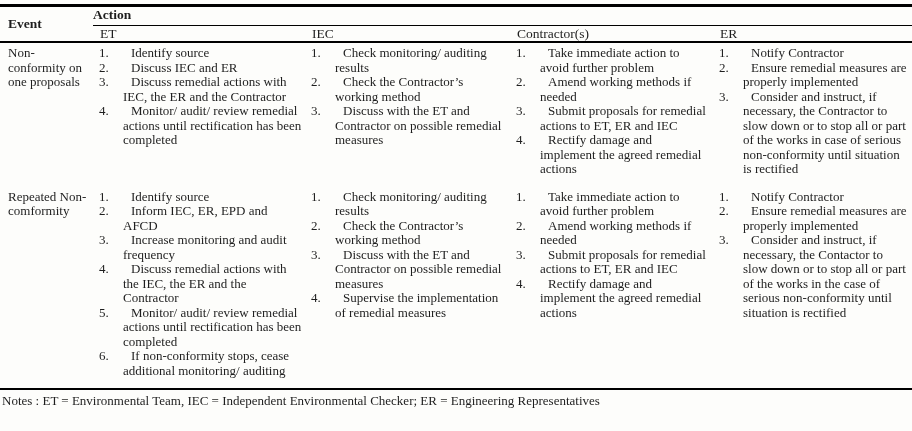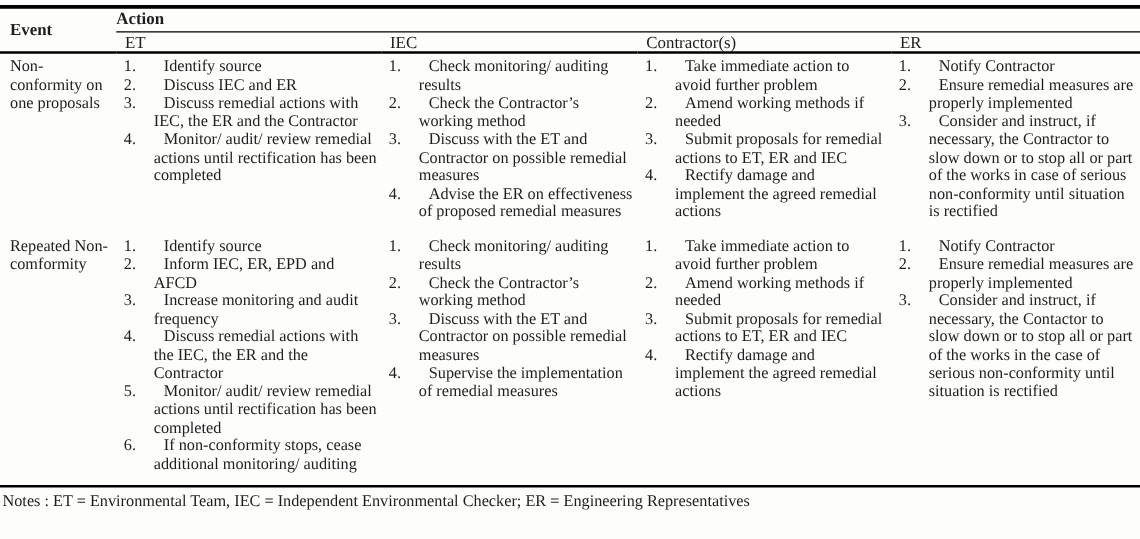--- a/index.html
+++ b/index.html
@@ -81,21 +81,20 @@
     <div class="cell body" style="grid-column:2;grid-row:3">
         <div class="item"><span class="num">1.</span><span>Identify source</span></div>
         <div class="item"><span class="num">2.</span><span>Discuss IEC and ER</span></div>
         <div class="item"><span class="num">3.</span><span>Discuss remedial actions with IEC, the ER and the Contractor</span></div>
         <div class="item"><span class="num">4.</span><span>Monitor/ audit/ review remedial actions until rectification has been completed</span></div>
       </div>
     <div class="cell body" style="grid-column:3;grid-row:3">
         <div class="item"><span class="num">1.</span><span>Check monitoring/ auditing results</span></div>
         <div class="item"><span class="num">2.</span><span>Check the Contractor’s working method</span></div>
         <div class="item"><span class="num">3.</span><span>Discuss with the ET and Contractor on possible remedial measures</span></div>
-        <div class="item"><span class="num">4.</span><span>Advise the ER on effectiveness of proposed remedial measures</span></div>
       </div>
     <div class="cell body" style="grid-column:4;grid-row:3">
         <div class="item"><span class="num">1.</span><span>Take immediate action to avoid further problem</span></div>
         <div class="item"><span class="num">2.</span><span>Amend working methods if needed</span></div>
         <div class="item"><span class="num">3.</span><span>Submit proposals for remedial actions to ET, ER and IEC</span></div>
         <div class="item"><span class="num">4.</span><span>Rectify damage and implement the agreed remedial actions</span></div>
       </div>
     <div class="cell body" style="grid-column:5;grid-row:3">
         <div class="item"><span class="num">1.</span><span>Notify Contractor</span></div>
         <div class="item"><span class="num">2.</span><span>Ensure remedial measures are properly implemented</span></div>

